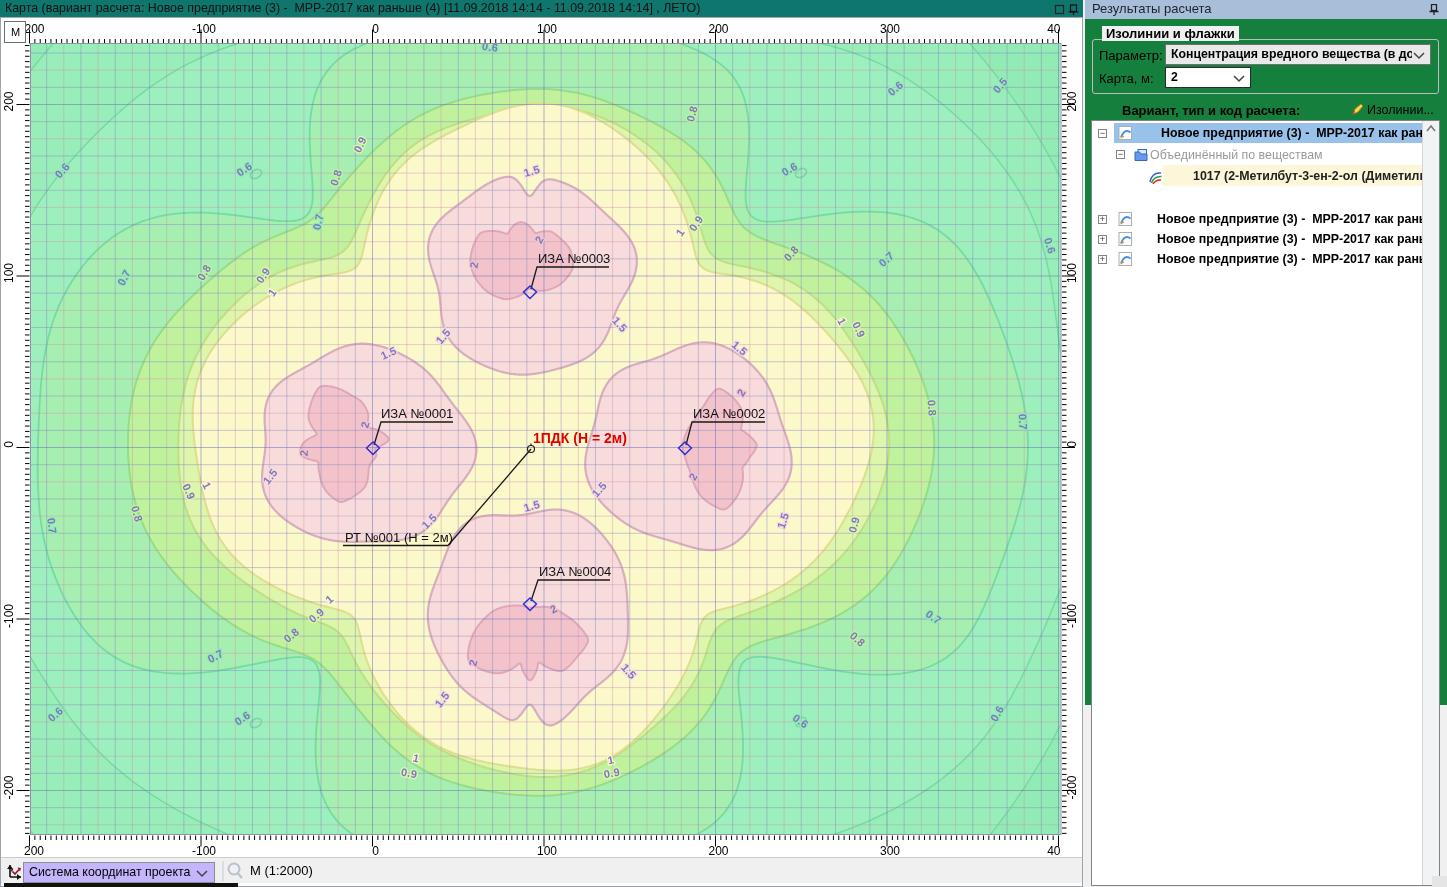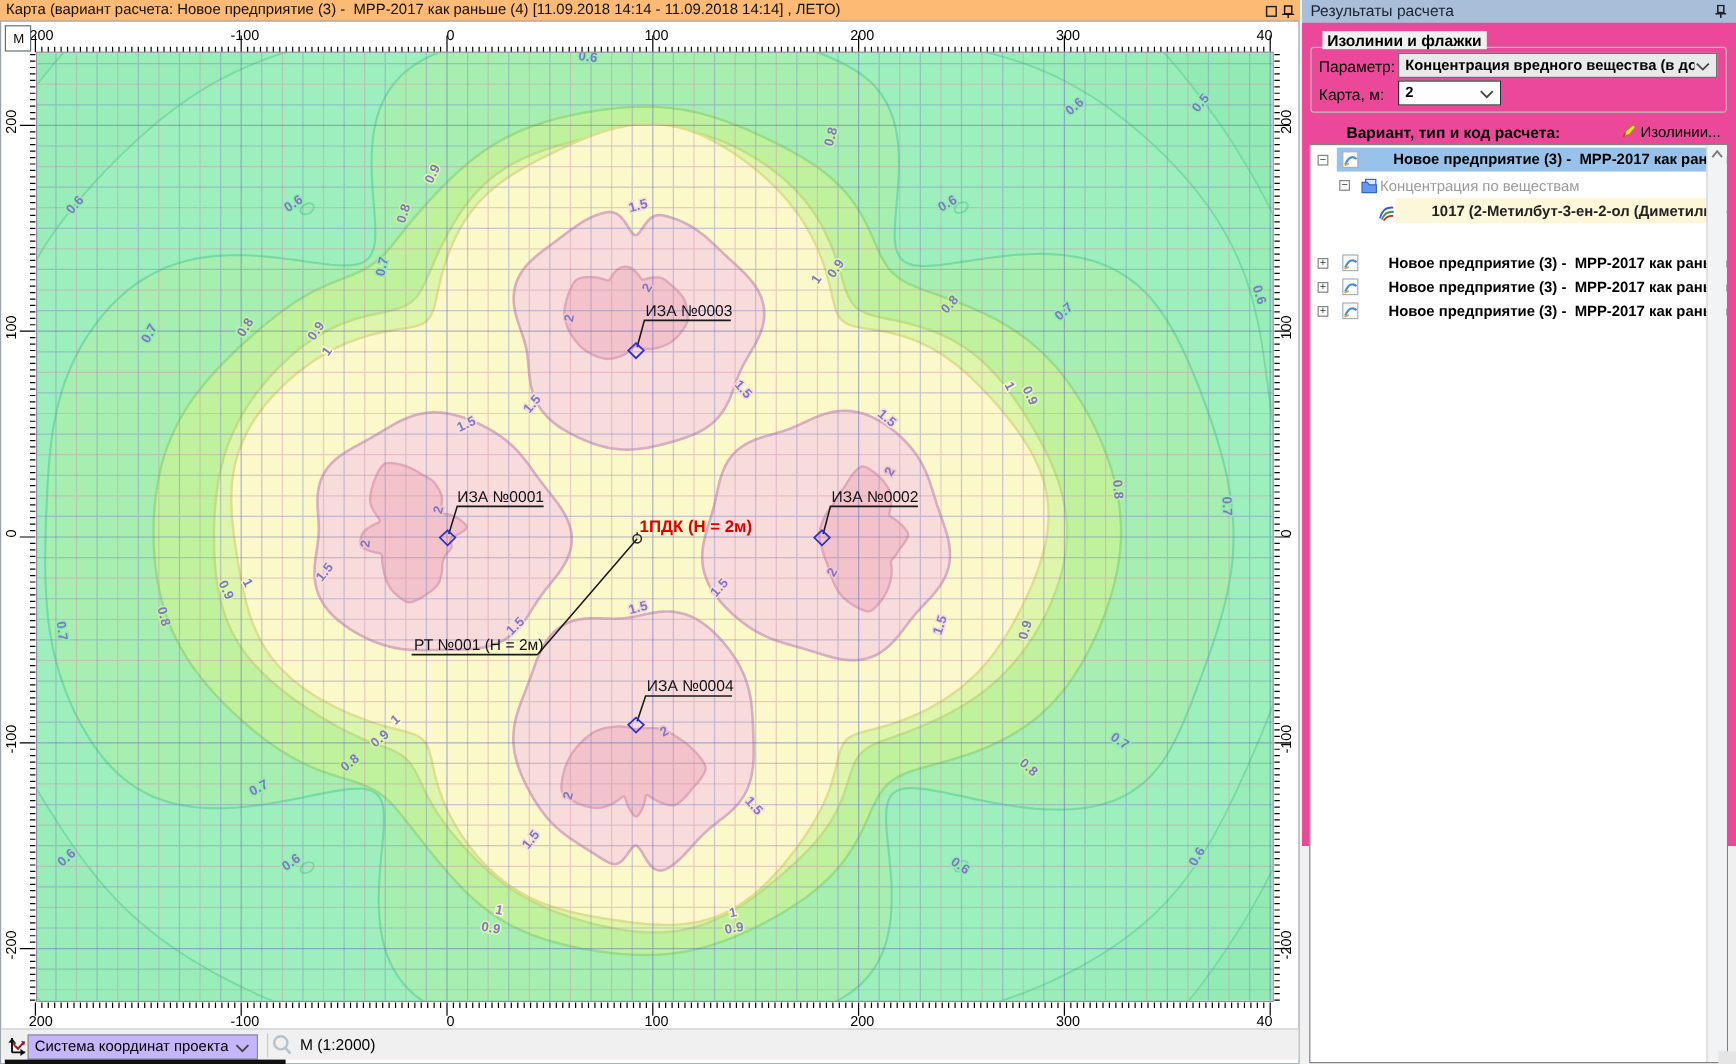--- a/index.html
+++ b/index.html
@@ -1,19 +1,19 @@
 <!DOCTYPE html>
 <html><head><meta charset="utf-8"><style>
 * { margin:0; padding:0; box-sizing:border-box; }
 body { width:1447px; height:887px; overflow:hidden; font-family:"Liberation Sans",sans-serif; background:#f0f0f0; position:relative; }
 #mapwin { position:absolute; left:0; top:0; width:1083px; height:887px; background:#fff; border:1px solid #9da3ab; }
-#maptitle { position:absolute; left:0; top:0; width:1083px; height:18px; background:#fdba74; border-bottom:1px solid #a5a9b0; font-size:12.4px; color:#111; line-height:17px; padding-left:5px; white-space:nowrap; overflow:hidden; }
+#maptitle { position:absolute; left:0; top:0; width:1083px; height:18px; background:#0f766e; border-bottom:1px solid #a5a9b0; font-size:12.4px; color:#111; line-height:17px; padding-left:5px; white-space:nowrap; overflow:hidden; }
 #statusbar { position:absolute; left:1px; top:857px; width:1081px; height:26px; background:#f0f0f0; border-top:1px solid #c9cdd2; font-size:13px; }
 #csbox { position:absolute; left:22px; top:4px; width:192px; height:21px; background:#c4b5fd; border:1px solid #8a8f96; font-size:12.4px; line-height:19px; padding-left:5px; color:#000; }
-#rpanel { position:absolute; left:1085px; top:0; width:362px; height:705px; background:#ec4899; }
+#rpanel { position:absolute; left:1085px; top:0; width:362px; height:705px; background:#15803d; }
 #rphead { position:absolute; left:0; top:0; width:362px; height:19px; background:#a9bed8; color:#1b2430; font-size:13px; line-height:18px; padding-left:7px; }
 .grp { position:absolute; left:7px; top:39px; width:347px; height:55px; border:1px solid #bdbdbd; border-radius:3px; }
 .grplbl { position:absolute; left:17px; top:26px; background:#f0f0f0; padding:0 4px; font-weight:bold; font-size:13px;text-align:right; }
 .rlabel { font-size:13px; color:#000; position:absolute;text-align:right; }
 .combo { position:absolute; border:1px solid #707070; background:#e9e9e9; font-size:12.3px; font-weight:bold; }
 .combo .tx { position:absolute; left:5px; top:2px; white-space:nowrap; overflow:hidden; }
 #tree { position:absolute; left:6px; top:120px; width:349px; height:766px; background:#fff; border:1px solid #828282; overflow:hidden; }
 .trow { position:absolute; left:0; height:20px; font-size:12.4px; white-space:nowrap; }
 .b { font-weight:bold;margin-left:24px; }
 .gray { color:#9a9a9a; }
@@ -229,21 +229,21 @@
     <path d="M2.5,13 l3.5,-1.8" stroke="#e0a030" stroke-width="1.4"></path>
         </svg>
         <span class="b" style="position:absolute;left:45px;top:1px">Новое предприятие (3) -&nbsp; МРР-2017 как раньше (4</span>
       </div>
 <div class="trow" style="top:25px;width:100%">
         <div class="exp" style="left:24px;top:4px">−</div>
         <svg width="14" height="14" style="position:absolute;left:42px;top:2px">
     <rect x="4" y="1.5" width="8.5" height="7" fill="#dce9fb" stroke="#3366cc"></rect>
     <path d="M1,4 h4.5 l1.5,2 H13 v6.5 H1 Z" fill="#6699ee" stroke="#3366cc"></path>
         </svg>
-        <span class="gray" style="position:absolute;left:58px;top:2px">Концентрация по веществам</span>
+        <span class="gray" style="position:absolute;left:58px;top:2px">Объединённый по веществам</span>
       </div>
 <div class="trow" style="top:46px;width:100%">
         <div style="position:absolute;left:71px;top:-2px;width:262px;height:21px;background:#fbf7d8"></div>
         <svg width="16" height="14" style="position:absolute;left:56px;top:3px">
     <path d="M2,12 Q4,2 13,3" fill="none" stroke="#3a5ad0" stroke-width="1.5"></path>
     <path d="M3.5,13 Q6,6 13.5,6.5" fill="none" stroke="#2f9e3f" stroke-width="1.5"></path>
     <path d="M5,14 Q8,9.5 13,10" fill="none" stroke="#d22" stroke-width="1.5"></path>
         </svg>
         <span class="b" style="position:absolute;left:77px;top:2px;color:#222">1017 (2-Метилбут-3-ен-2-ол (Диметилвинил</span>
       </div>

